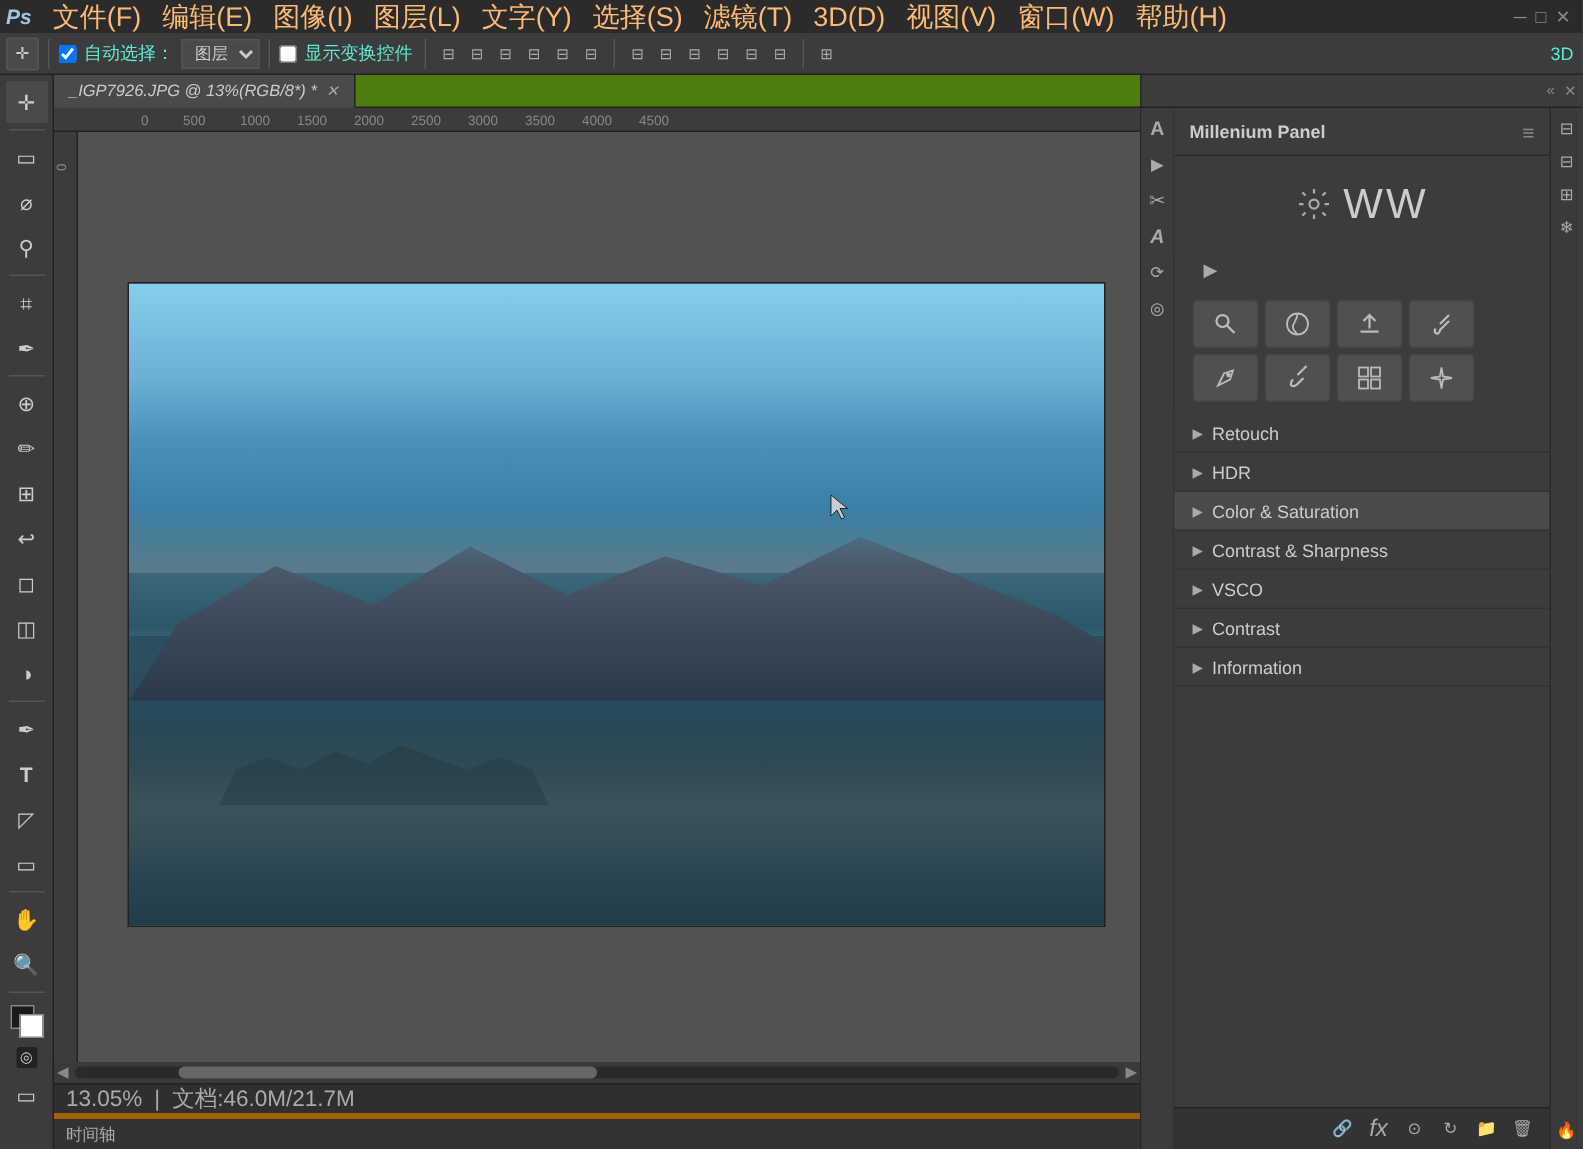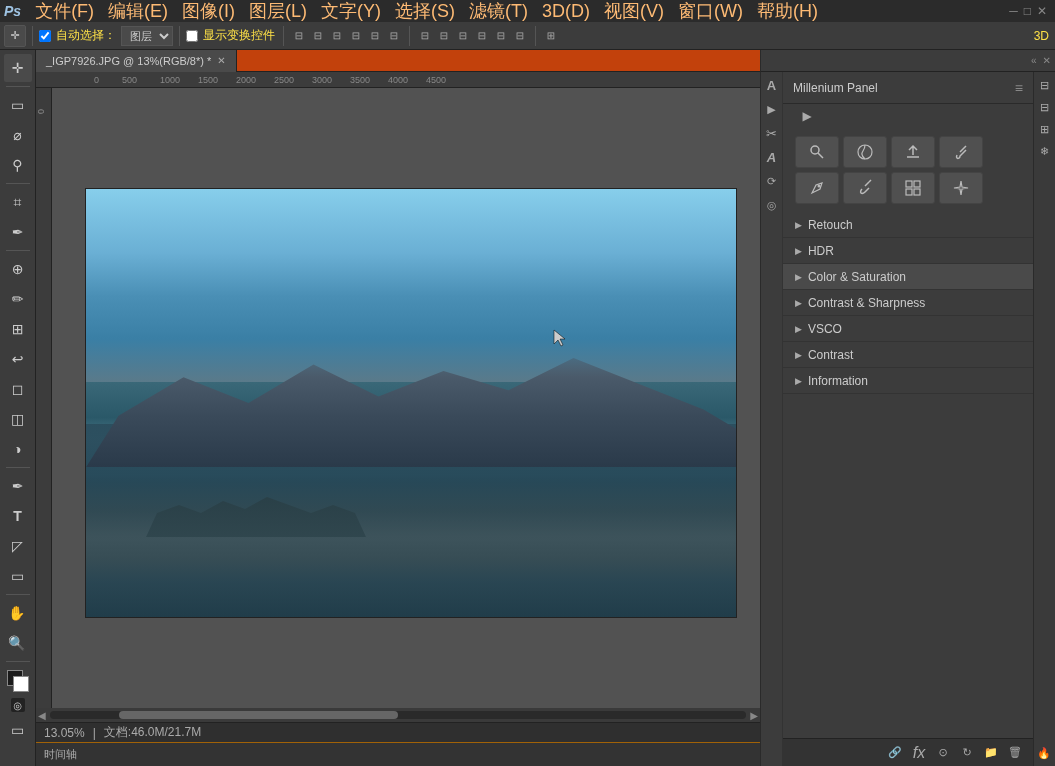--- a/index.html
+++ b/index.html
@@ -55,21 +55,21 @@
       width: 22px; height: 22px;
       background: #4a4a4a;
       border: 1px solid #555;
       border-radius: 2px;
       display: flex; align-items: center; justify-content: center;
       cursor: pointer;
       color: #ccc;
       font-size: 11px;
     }
     .toolbar-sep { width: 1px; height: 20px; background: #555; margin: 0 2px; }
-    .toolbar-label { color: #fde047; font-size: 12px; padding: 0 2px; }
+    .toolbar-label { color: #5eead4; font-size: 12px; padding: 0 2px; }
     .toolbar-select {
       background: #4a4a4a;
       border: 1px solid #555;
       color: #ccc;
       font-size: 11px;
       padding: 1px 4px;
       height: 20px;
     }
     .toolbar-checkbox-group {
       display: flex; align-items: center; gap: 3px;
@@ -139,25 +139,26 @@
       display: flex;
       flex-direction: column;
       background: #3c3c3c;
       overflow: hidden;
       position: relative;
     }
 
     
     #tab-bar {
       height: 22px;
-      background: #c2410c;
+      background: #4d7c0f;
       display: flex;
       align-items: center;
       border-bottom: 1px solid #222;
       flex-shrink: 0;
+      font-style: italic;
     }
     .doc-tab {
       height: 22px;
       padding: 0 10px;
       background: #4a4a4a;
       border-right: 1px solid #222;
       display: flex;
       align-items: center;
       gap: 6px;
       font-size: 11px;
@@ -267,21 +268,21 @@
     #status-bar {
       height: 20px;
       background: #2f2f2f;
       display: flex;
       align-items: center;
       padding: 0 8px;
       gap: 8px;
       border-top: 1px solid #222;
       flex-shrink: 0;
     }
-    .status-text { font-size: 12px; color: #aaa; text-align: right; }
+    .status-text { font-size: 15px; color: #aaa; text-align: right; }
 
     
     #h-scrollbar {
       height: 14px;
       background: #3a3a3a;
       display: flex;
       align-items: center;
       padding: 0 2px;
       flex-shrink: 0;
     }
@@ -301,21 +302,21 @@
       left: 10%;
     }
 
     
     #timeline-bar {
       height: 24px;
       background: #333;
       display: flex;
       align-items: center;
       padding: 0 8px;
-      border-top: 1px solid #a16207;
+      border-top: 4px solid #a16207;
       flex-shrink: 0;
       gap: 4px;
     }
     .timeline-label { font-size: 11px; color: #aaa; }
     .r-icon {
       width: 18px; height: 18px;
       display: flex; align-items: center; justify-content: center;
       color: #aaa; font-size: 11px; cursor: pointer;
     }
 
@@ -328,20 +329,21 @@
     }
     #panel-header {
       height: 32px;
       background: #3c3c3c;
       display: flex;
       align-items: center;
       justify-content: space-between;
       padding: 0 10px;
       border-bottom: 1px solid #2a2a2a;
       flex-shrink: 0;
+      font-weight: bold;
     }
     .panel-title {
       font-size: 12px;
       color: #ccc;
     }
     .panel-menu-icon {
       color: #888; cursor: pointer; font-size: 14px;
     }
 
     
@@ -689,20 +691,29 @@
         <div class="r-icon">◎</div>
       </div>
 
       <div id="millenium-panel">
 
         <div id="panel-header">
           <span class="panel-title">Millenium Panel</span>
           <span class="panel-menu-icon">≡</span>
         </div>
 
+        <div id="logo-area">
+          <div class="logo-gear">
+            <svg width="24" height="24" viewBox="0 0 24 24">
+              <circle cx="12" cy="12" r="3" fill="none" stroke="#aaa" stroke-width="1.5"></circle>
+              <path d="M12 2v3M12 19v3M2 12h3M19 12h3M4.22 4.22l2.12 2.12M17.66 17.66l2.12 2.12M4.22 19.78l2.12-2.12M17.66 6.34l2.12-2.12" stroke="#aaa" stroke-width="1.5"></path>
+            </svg>
+          </div>
+          <span class="logo-text">WW</span>
+        </div>
 
         <div id="play-row">
           <div class="play-btn">▶</div>
         </div>
 
         <div id="icon-grid">
           <div class="icon-row">
             <div class="panel-icon-btn">
               <svg width="18" height="18" viewBox="0 0 18 18">
                   <circle cx="7" cy="7" r="4" fill="none" stroke="#bbb" stroke-width="1.5"></circle>

